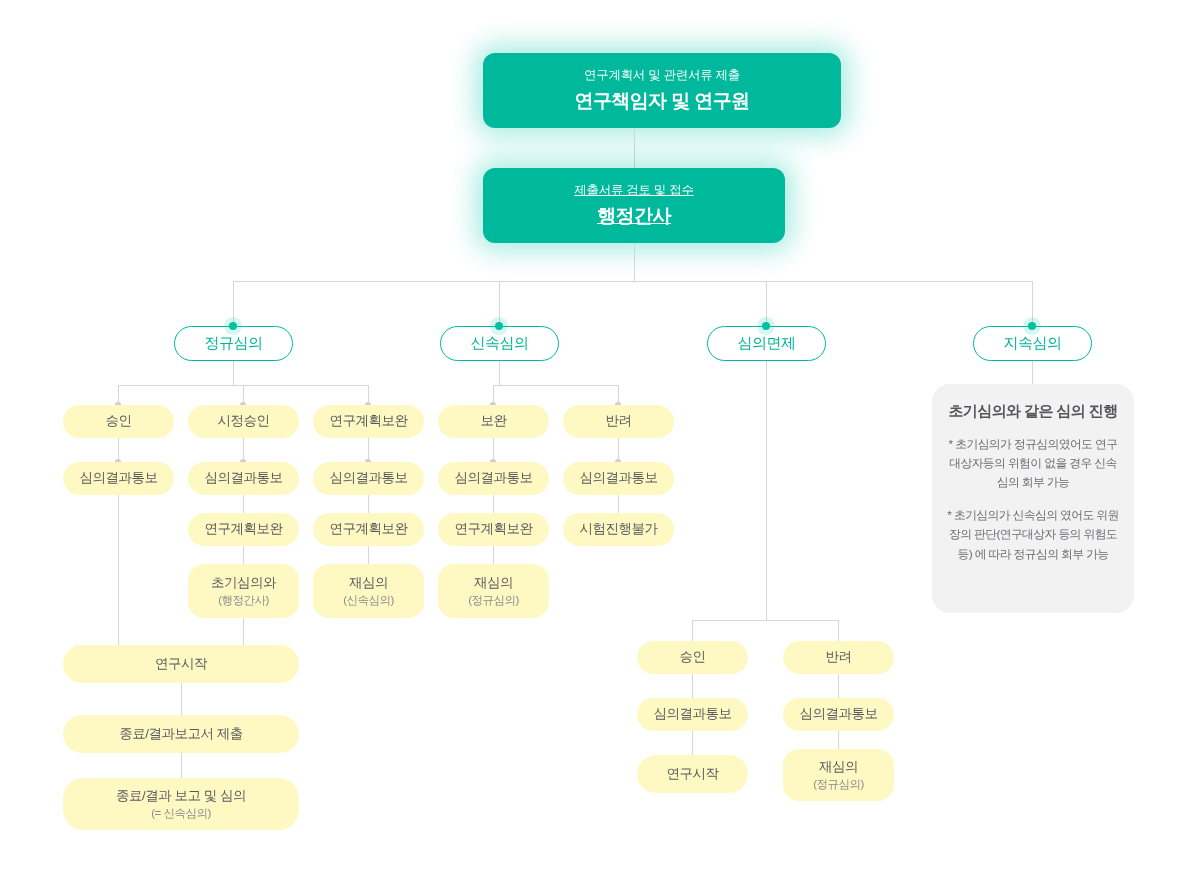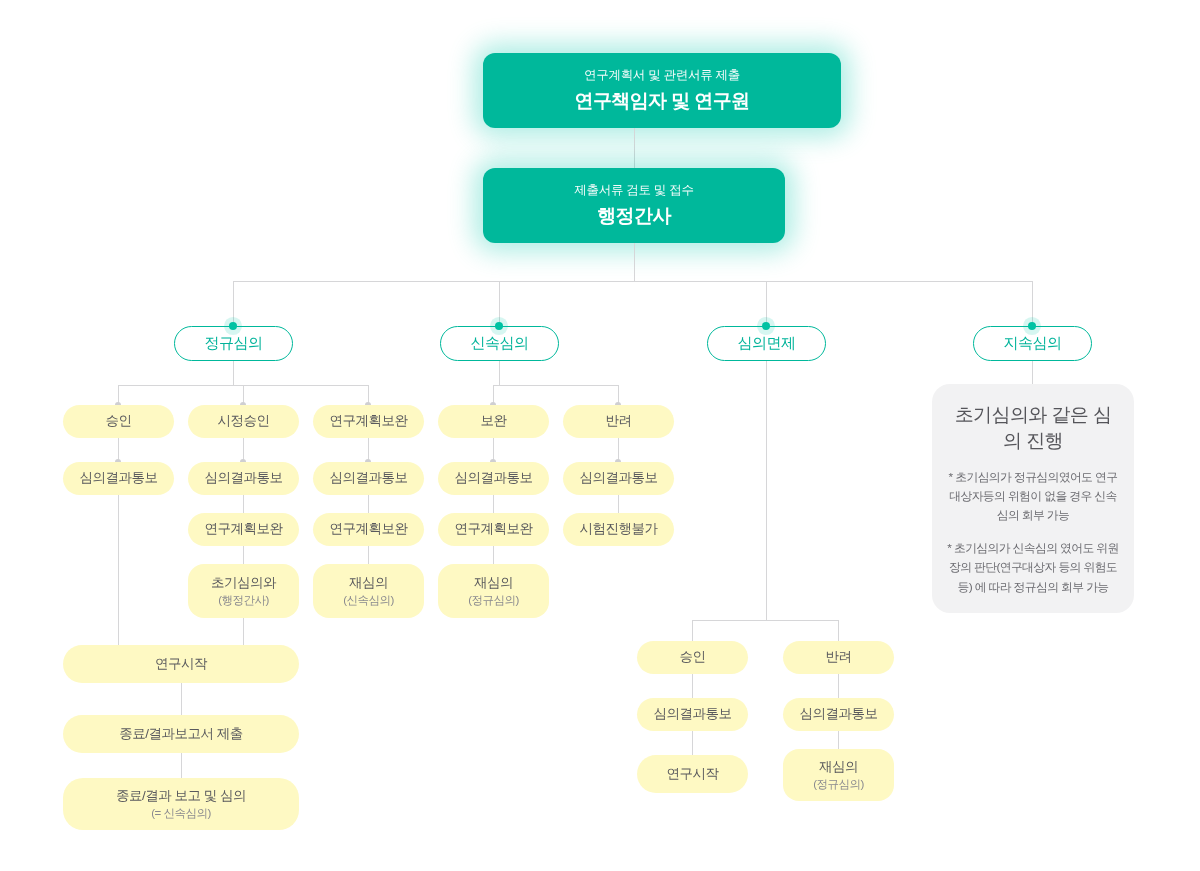--- a/index.html
+++ b/index.html
@@ -66,37 +66,37 @@
 
   
   .card {
     position: absolute;
     background: #f2f2f3;
     border-radius: 18px;
     padding: 18px 14px;
     text-align: center;
     color: #6b6b70;
   }
-  .card .ctitle { font-size: 19px; font-weight: 400; color: #55555a; letter-spacing: -0.6px; margin-bottom: 14px; }
+  .card .ctitle { font-size: 15px; font-weight: 700; color: #55555a; letter-spacing: -0.6px; margin-bottom: 14px; }
   .card .cpara { font-size: 11.8px; line-height: 1.62; letter-spacing: -0.6px; }
   .card .cpara + .cpara { margin-top: 14px; }
 </style>
 </head>
 <body>
 
 <div id="canvas">
 
   <div class="gblock" style="left:483px; top:53px; width:358px; height:75px;">
     <div class="sub">연구계획서 및 관련서류 제출</div>
     <div class="main">연구책임자 및 연구원</div>
   </div>
 
   <div class="ln v" style="left:634px; top:128px; height:40px;"></div>
 
-  <div class="gblock" style="left:483px; top:168px; width:302px; height:75px;">
+  <div class="gblock" style="left:483px; top:168px; width:302px; height:75px;text-decoration:underline;">
     <div class="sub">제출서류 검토 및 접수</div>
     <div class="main">행정간사</div>
   </div>
 
   <div class="ln v" style="left:634px; top:243px; height:38px;"></div>
   <div class="ln h" style="left:233px; top:281px; width:800px;"></div>
 
   <div class="ln v" style="left:233px; top:281px; height:45px;"></div>
   <div class="ln v" style="left:499px; top:281px; height:45px;"></div>
   <div class="ln v" style="left:766px; top:281px; height:45px;"></div>

